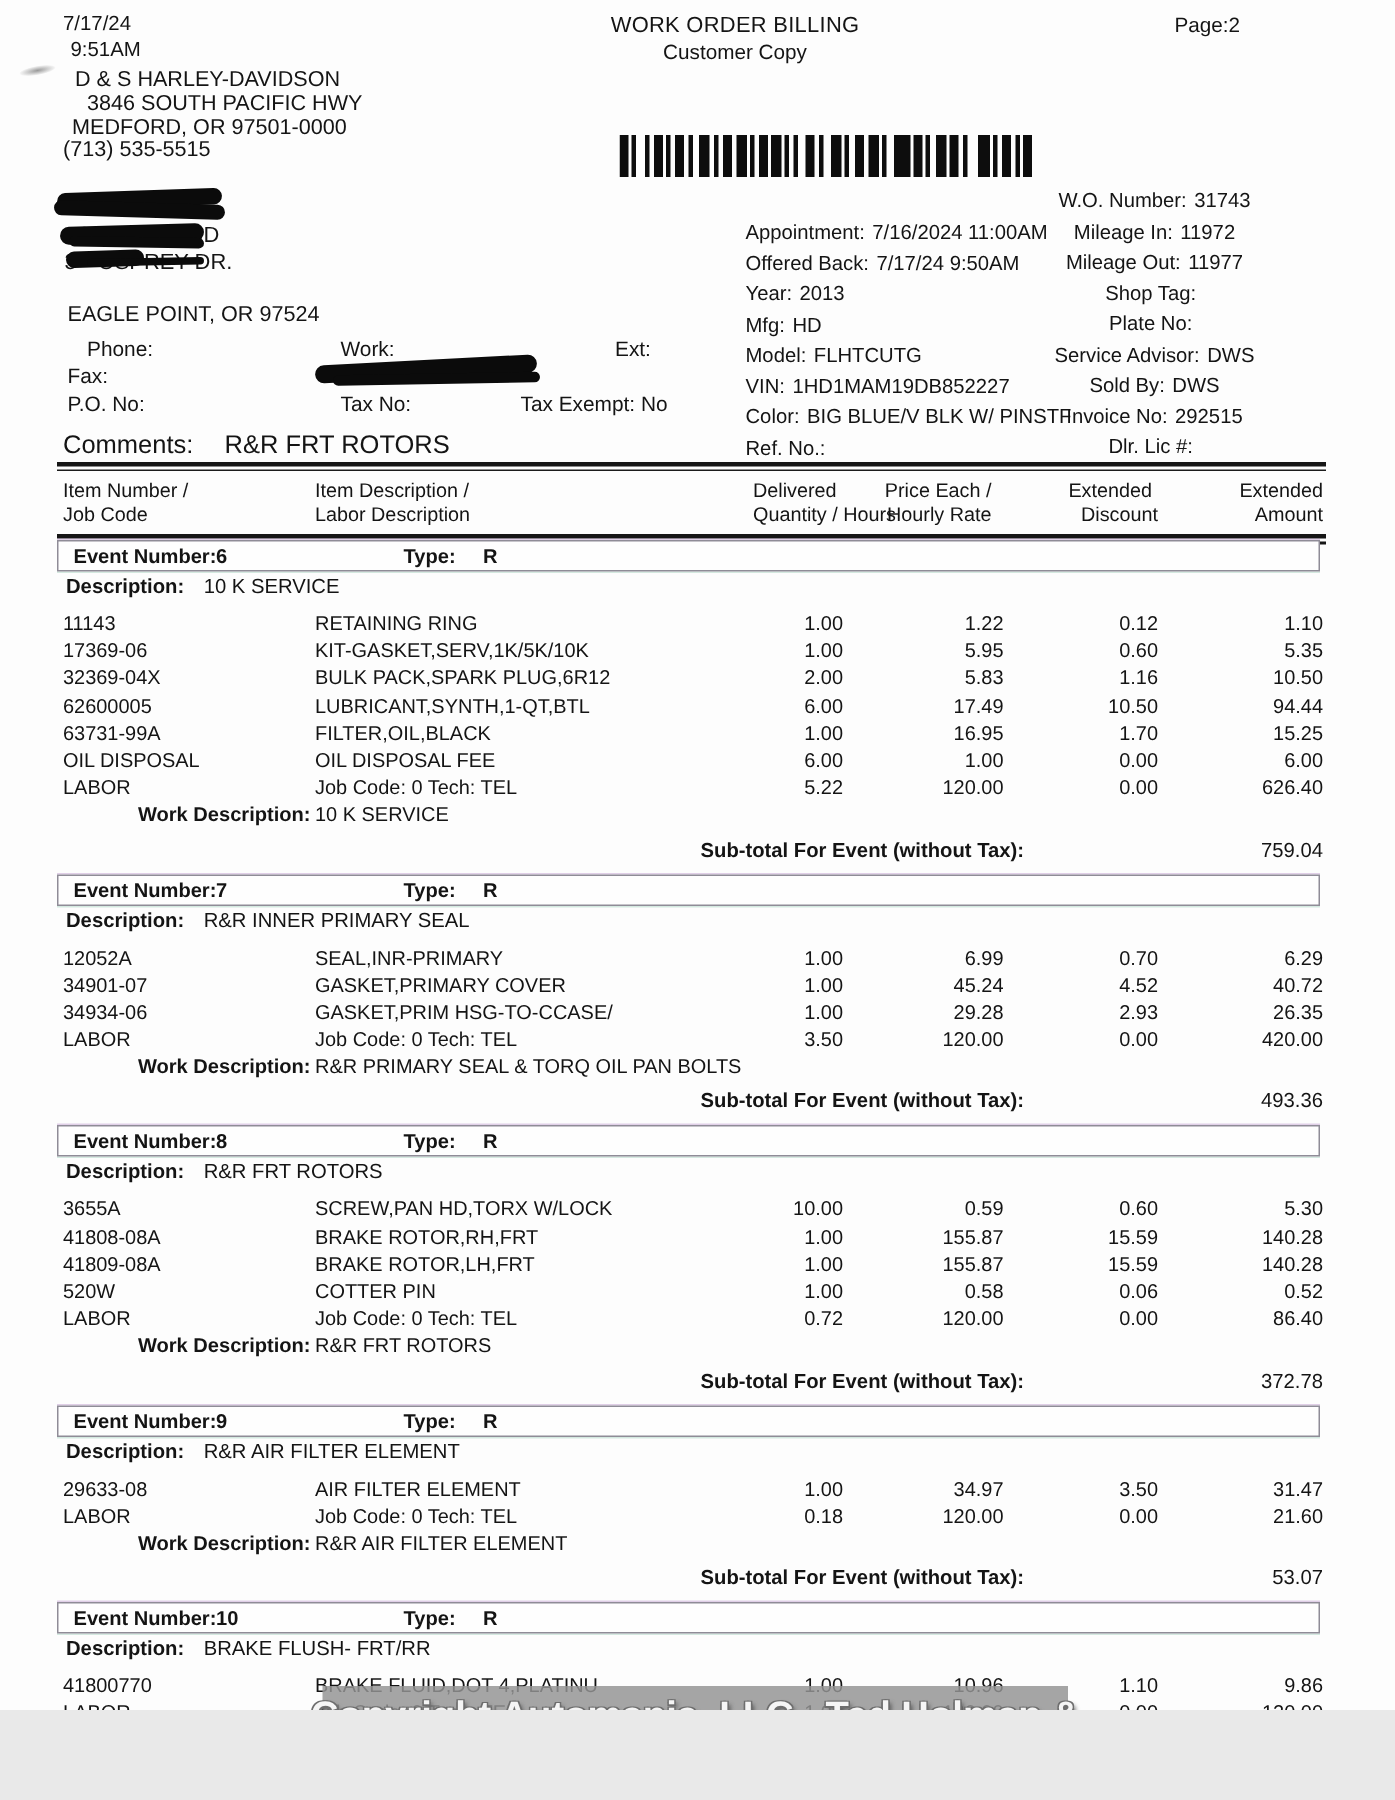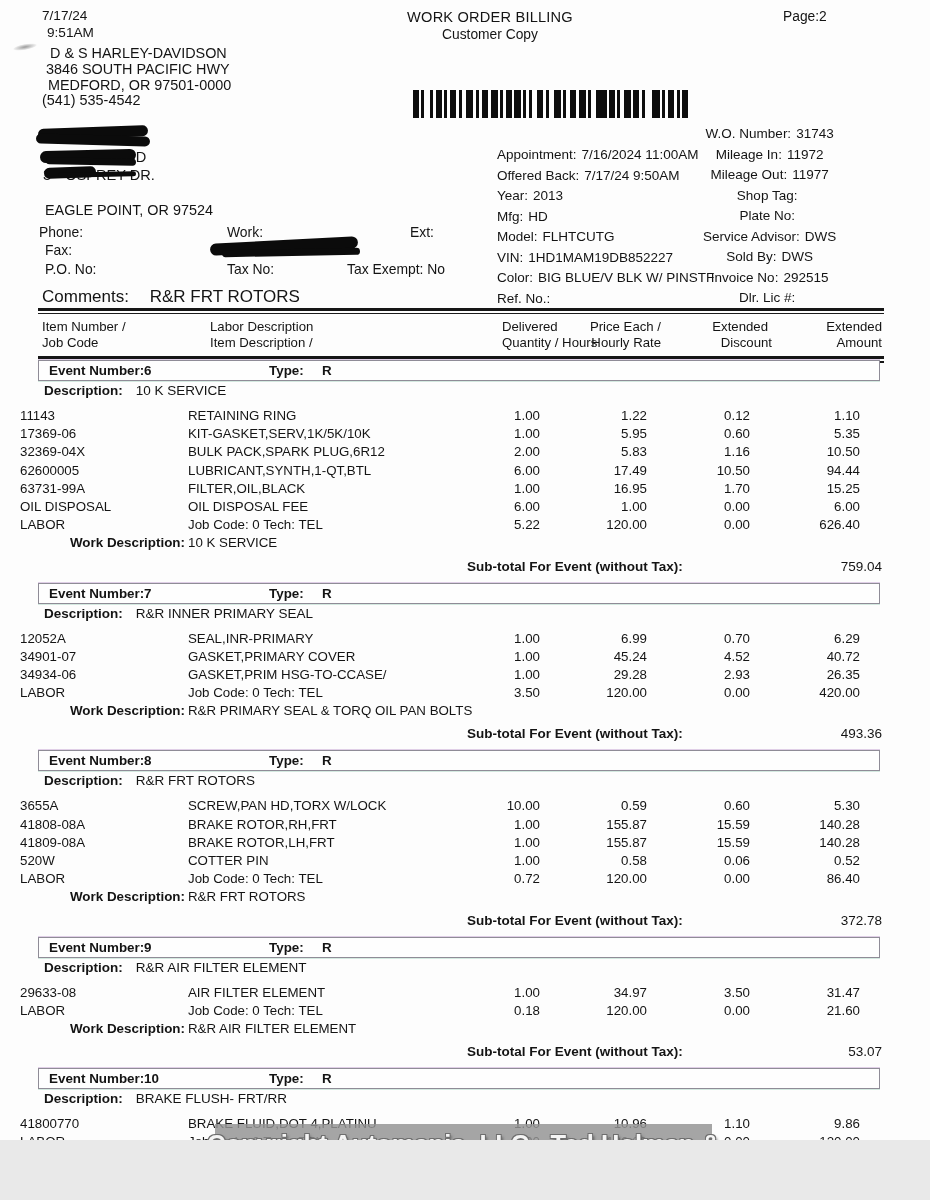--- a/index.html
+++ b/index.html
@@ -10,21 +10,21 @@
 
   
   .print-date{left:42px;top:8px;font-size:13.6px;}
   .print-time{left:47px;top:25px;font-size:13.6px;}
   .title-block{left:374px;top:9px;width:232px;text-align:center;}
   .doc-title{font-size:14.6px;letter-spacing:.2px;}
   .doc-subtitle{font-size:13.8px;margin-top:2px;text-align:center;}
   .page-label{left:783px;top:9px;font-size:13.8px;}
   .dealer{left:42px;top:46px;font-size:14.4px;line-height:15.8px;}
   .dealer .l1{margin-left:8px;}
-  .dealer .l2{margin-left:4px;}
+  .dealer .l2{margin-left:16px;}
   .dealer .l3{margin-left:6px;}
 
   
   .barcode{left:413px;top:90px;}
 
   
   .cust-line{font-size:14.6px;}
   .scrib{position:absolute;background:#0b0b0b;}
   .smudge{left:13px;top:44px;width:24px;height:6px;border-radius:50%;
           background:radial-gradient(ellipse at center,#9a9a9a 0%,rgba(200,200,200,0) 75%);
@@ -58,21 +58,21 @@
              box-shadow:0 -1px 0 rgba(170,120,190,.35),0 1px 0 rgba(120,190,160,.3);}
   .event-box span{position:absolute;top:2px;font-size:13.4px;white-space:nowrap;}
   .ev-nl{left:10px;}
   .ev-n{left:105px;}
   .ev-tl{left:230px;}
   .ev-t{left:283px;}
   .desc-line{margin:2px 0 0 44px;font-size:13.5px;height:18px;}
   .desc-line .dl{display:inline-block;min-width:88px;}
   .rows{margin-top:6px;}
   .row,.wd-row{display:grid;grid-template-columns:168px 292px 60px 107px 103px 110px;
-       margin-left:20px;height:18.2px;font-size:13.3px;line-height:18.2px;}
+       margin-left:42px;height:18.2px;font-size:13.3px;line-height:18.2px;}
   .c-r{text-align:right;}
   .wd-row{height:18.2px;}
   .wd-label{text-align:right;padding-right:3px;font-weight:bold;font-size:13.4px;}
   .subtotal{position:relative;height:22px;margin-top:3px;font-size:13.5px;}
   .st-label{position:absolute;left:467px;top:3px;font-weight:bold;}
   .st-amt{position:absolute;right:48px;top:3px;}
 
   
   .watermark{left:215px;top:1124px;width:497px;height:73px;background:rgba(148,148,148,.84);
              display:flex;flex-direction:column;justify-content:center;align-items:center;z-index:30;}
@@ -91,21 +91,21 @@
     <div class="doc-subtitle">Customer Copy</div>
   </div>
   <div class="abs page-label">Page:2</div>
 
   <div class="abs smudge"></div>
 
   <div class="abs dealer">
     <div class="l1">D &amp; S HARLEY-DAVIDSON</div>
     <div class="l2">3846 SOUTH PACIFIC HWY</div>
     <div class="l3">MEDFORD, OR 97501-0000</div>
-    <div class="l4">(541) 535-4542</div>
+    <div class="l4">(713) 535-5515</div>
   </div>
 
   <svg class="abs barcode" width="275" height="28" viewBox="0 0 275 28">
     <g fill="#0d0d0d">
       <rect x="0" width="6" height="28"></rect>
         <rect x="8" width="3" height="28"></rect>
         <rect x="17" width="3" height="28"></rect>
       <rect x="23" width="6" height="28"></rect>
         <rect x="31" width="3" height="28"></rect>
         <rect x="37" width="6" height="28"></rect>
@@ -150,21 +150,21 @@
   <div class="abs scrib" style="left:46px;top:158px;width:90px;height:7px;border-radius:5px;transform:rotate(1deg);"></div>
 
   <div class="abs cust-line" style="left:43px;top:167px;">
     <span>3</span><span style="margin-left:14px;">OSPREY DR.</span>
   </div>
   <div class="abs scrib" style="left:44px;top:167px;width:52px;height:11px;border-radius:7px;transform:rotate(-2deg);"></div>
   <div class="abs scrib" style="left:58px;top:172px;width:78px;height:5px;border-radius:3px;transform:rotate(-1deg);"></div>
 
   <div class="abs cust-line" style="left:45px;top:202px;font-size:14.4px;">EAGLE POINT, OR  97524</div>
 
-  <div class="abs lbl" style="left:39px;top:224px;">Phone:</div>
+  <div class="abs lbl" style="left:58px;top:224px;">Phone:</div>
   <div class="abs lbl" style="left:227px;top:224px;">Work:</div>
   <div class="abs lbl" style="left:410px;top:224px;">Ext:</div>
   <div class="abs lbl" style="left:45px;top:242px;">Fax:</div>
   <div class="abs scrib" style="left:210px;top:240px;width:148px;height:12px;border-radius:8px;transform:rotate(-3deg);"></div>
   <div class="abs scrib" style="left:222px;top:249px;width:138px;height:7px;border-radius:5px;transform:rotate(-1deg);"></div>
   <div class="abs lbl" style="left:45px;top:261px;">P.O. No:</div>
   <div class="abs lbl" style="left:227px;top:261px;">Tax No:</div>
   <div class="abs lbl" style="left:347px;top:261px;">
     <span>Tax Exempt:</span>
     <span>No</span>
@@ -247,22 +247,22 @@
 </div>
 
   <div class="abs thead">
     <div class="rule"></div>
     <div class="hgrid">
       <div class="hc">
         <div>Item Number /</div>
           <div>Job Code</div>
       </div>
       <div class="hc">
-        <div>Labor Description</div>
-          <div>Item Description /</div>
+        <div>Item Description /</div>
+          <div>Labor Description</div>
       </div>
       <div class="hc hr-r">
         <div style="padding-right:8px;">Delivered</div>
           <div>Quantity / Hours</div>
       </div>
       <div class="hc hr-r pad-r8">
         <div>Price Each /</div>
           <div>Hourly Rate</div>
       </div>
       <div class="hc hr-r">

